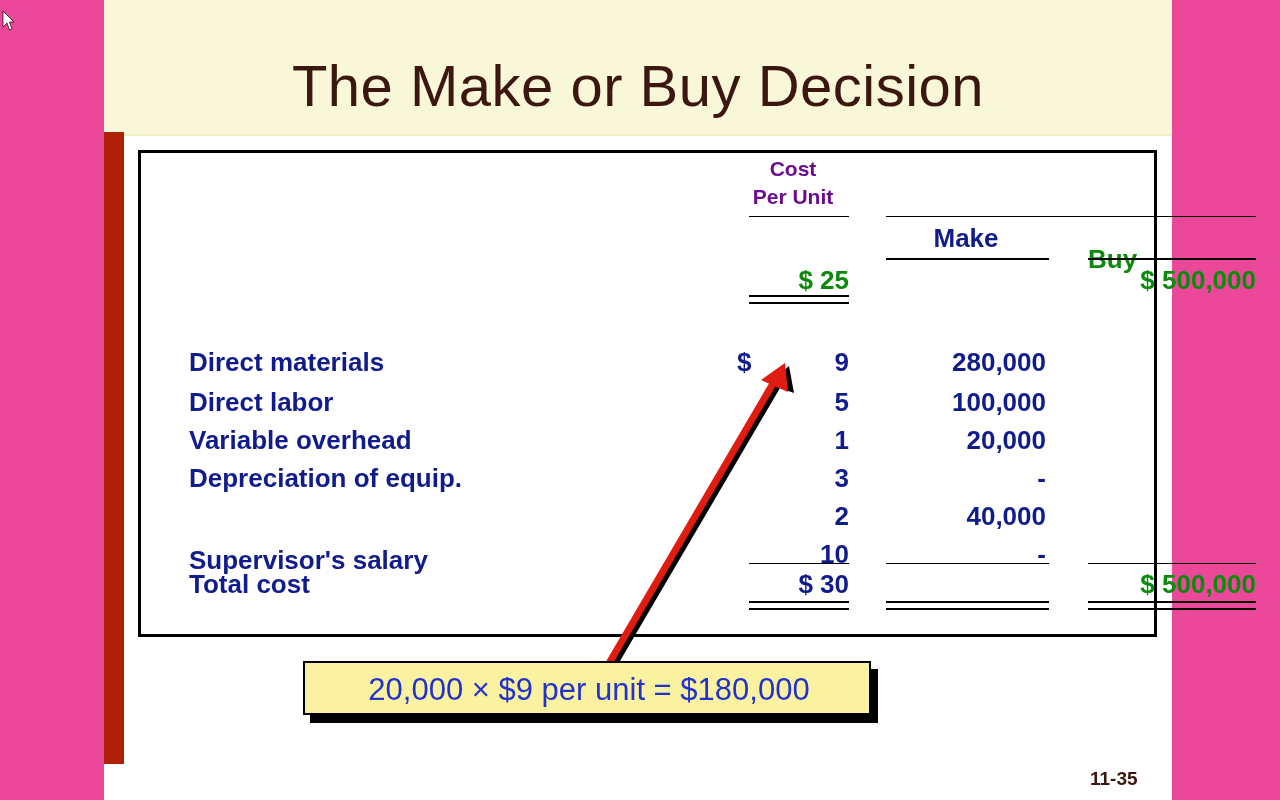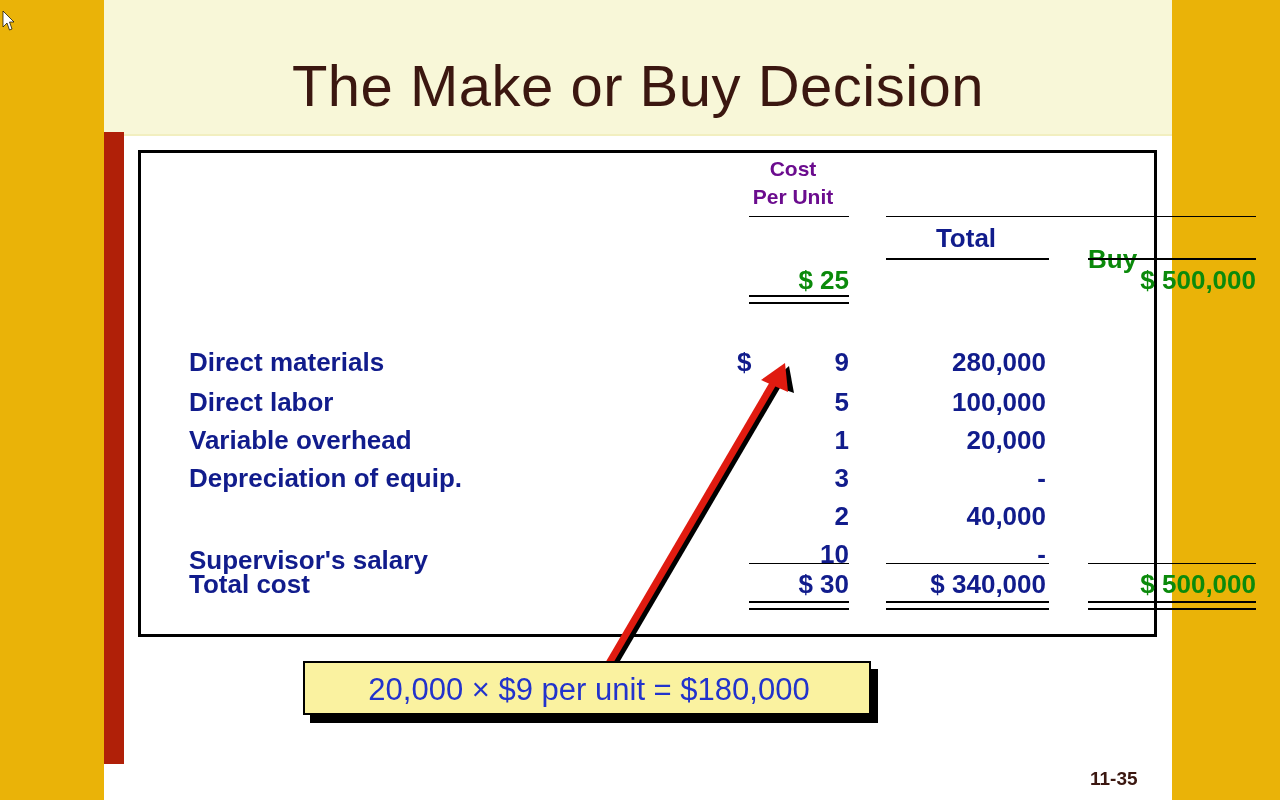--- a/index.html
+++ b/index.html
@@ -11,21 +11,21 @@
     width: 1280px;
     height: 800px;
     overflow: hidden;
     font-family: "Liberation Sans", sans-serif;
   }
 
   #slide-root {
     position: relative;
     width: 1280px;
     height: 800px;
-    background: #eab308;
+    background: #ec4899;
   }
 
   
   #cursor-arrow {
     position: absolute;
     left: 2px;
     top: 10px;
     width: 14px;
     height: 22px;
   }
@@ -195,21 +195,21 @@
   <div id="red-bar"></div>
 
   <div id="table-frame">
 
     <div class="cell c-purple" id="hdr-cost">Cost</div>
     <div class="cell c-purple" id="hdr-perunit">Per Unit</div>
 
     <div class="rule rule-thin" style="left:608px; top:63px; width:100px;"></div>
     <div class="rule rule-thin" style="left:745px; top:63px; width:370px;"></div>
 
-    <div class="cell c-blue" id="hdr-make">Total</div>
+    <div class="cell c-blue" id="hdr-make">Make</div>
     <div class="cell c-green" id="hdr-buy">Buy</div>
 
     <div class="rule" style="left:745px; top:105px; width:163px;"></div>
     <div class="rule" style="left:947px; top:105px; width:168px;"></div>
 
     <div class="cell unit-col  c-green" style="top:112px;">$  25</div>
     <div class="cell buy-col   c-green" style="top:112px;">$  500,000</div>
 
     <div class="dbl-rule" style="left:608px; top:142px; width:100px;"></div>
 
@@ -241,21 +241,20 @@
     <div class="cell unit-dollar c-blue" style="top:386px;"></div>
     <div class="cell unit-col    c-blue" style="top:386px;">10</div>
     <div class="cell make-col    c-blue" style="top:386px; padding-right:48px;">-</div>
 
     <div class="rule rule-thin" style="left:608px; top:410px; width:100px;"></div>
     <div class="rule rule-thin" style="left:745px; top:410px; width:163px;"></div>
     <div class="rule rule-thin" style="left:947px; top:410px; width:168px;"></div>
 
     <div class="cell label-col c-blue" style="top:416px;">Total cost</div>
     <div class="cell unit-col  c-blue" style="top:416px;">$  30</div>
-    <div class="cell make-col  c-blue" style="top:416px;">$ 340,000</div>
     <div class="cell buy-col   c-green" style="top:416px;">$  500,000</div>
 
     <div class="dbl-rule" style="left:608px; top:448px; width:100px;"></div>
     <div class="dbl-rule" style="left:745px; top:448px; width:163px;"></div>
     <div class="dbl-rule" style="left:947px; top:448px; width:168px;"></div>
 
   </div>
 
   <svg id="arrow-svg" viewBox="0 0 240 320">
 

